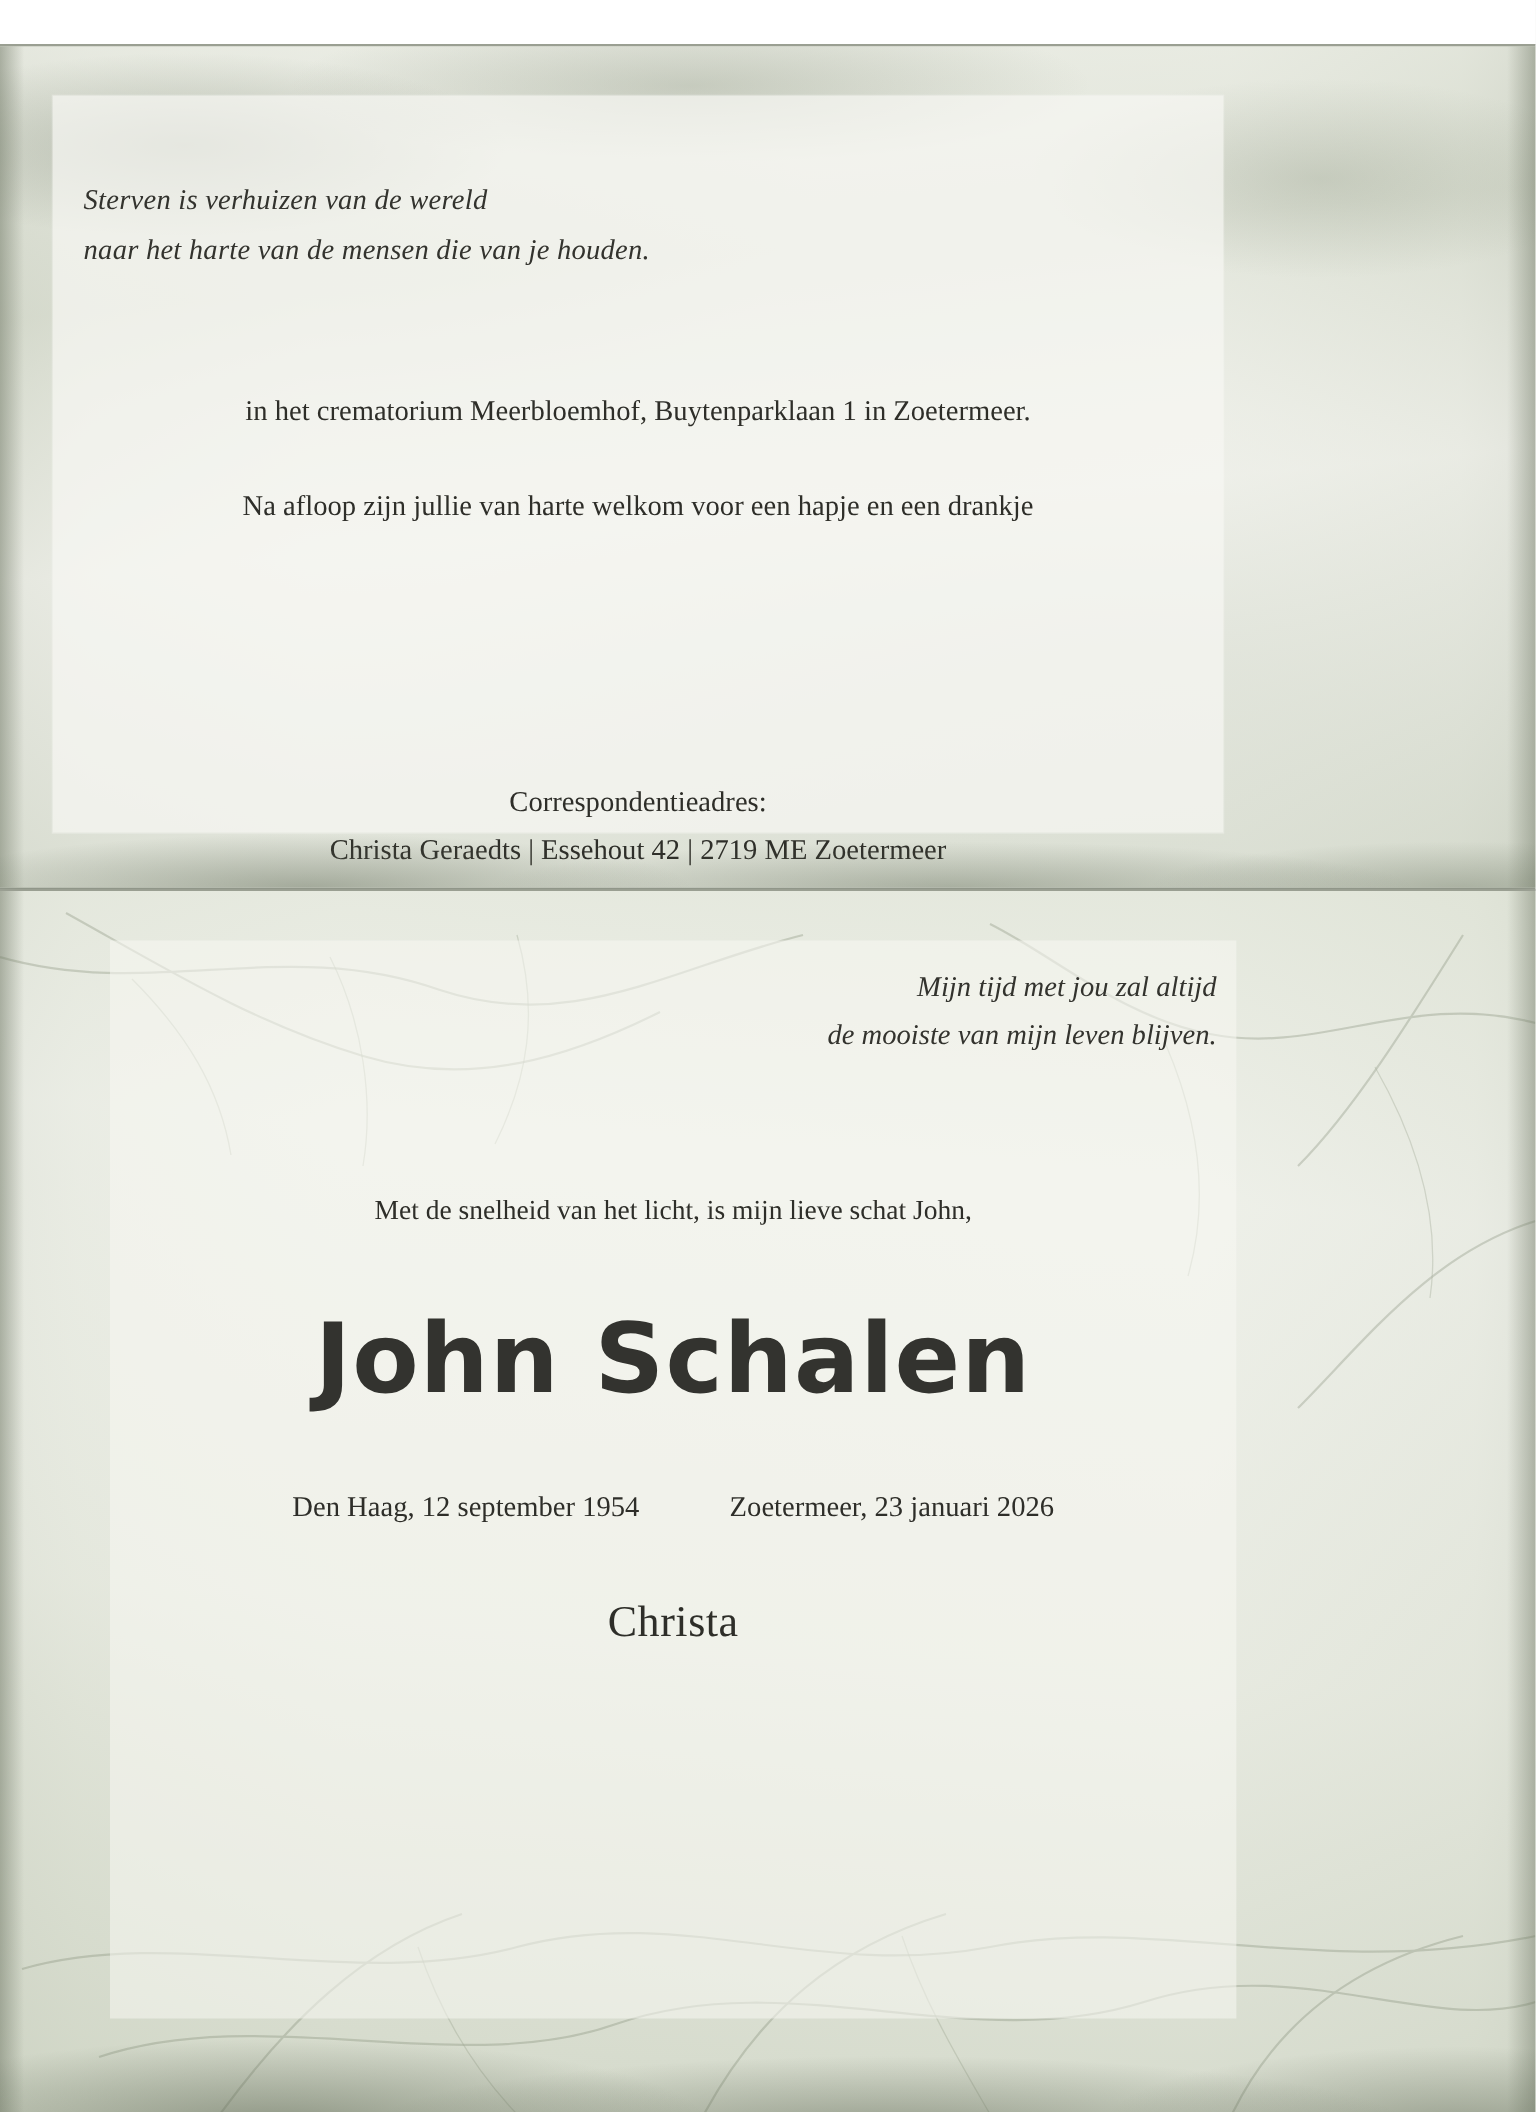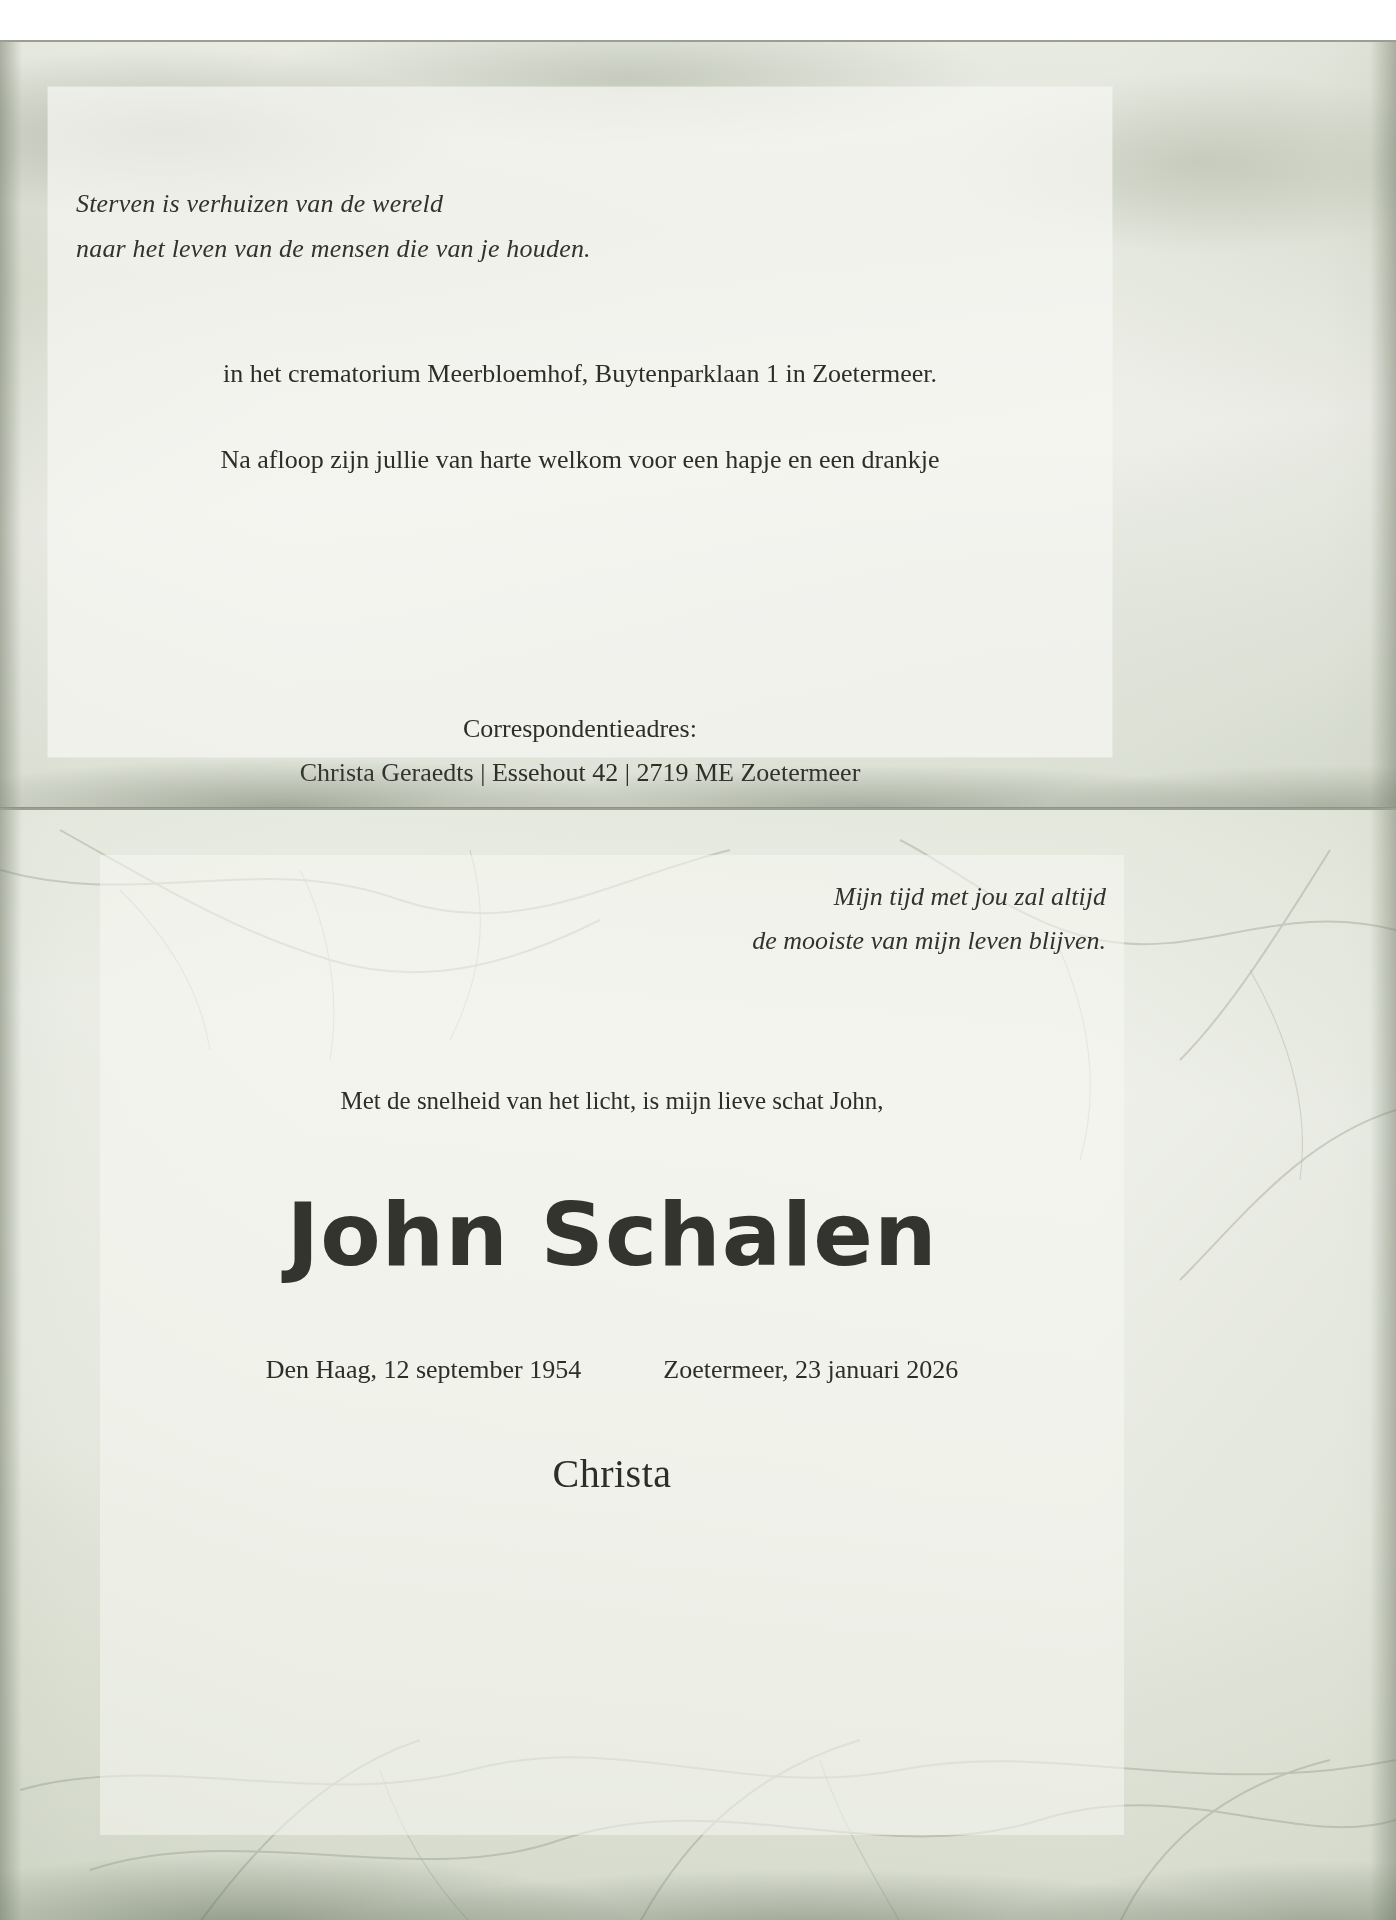--- a/index.html
+++ b/index.html
@@ -73,21 +73,20 @@
 
   .quote-top {
     position: absolute;
     left: 28px;
     top: 72px;
     font-style: italic;
     font-size: 26px;
     line-height: 45px;
     color: #33332e;
     letter-spacing: 0.2px;
-    margin-top: 22px;
   }
 
   .body-top {
     position: absolute;
     left: 0;
     right: 0;
     top: 265px;
     text-align: center;
     font-size: 26px;
     line-height: 43px;
@@ -236,21 +235,21 @@
   <div class="top-strip"></div>
 
   <div class="card-top">
     <div class="edge-left"></div>
     <div class="edge-right"></div>
 
     <div class="inner-top">
 
       <div class="quote-top">
         <div>Sterven is verhuizen van de wereld</div>
-        <div>naar het leven van de mensen die van je houden.</div>
+        <div>naar het harte van de mensen die van je houden.</div>
       </div>
 
       <div class="body-top">
         <div>in het crematorium Meerbloemhof, Buytenparklaan 1 in Zoetermeer.</div>
         <div class="para-gap"></div>
         <div>Na afloop zijn jullie van harte welkom voor een hapje en een drankje</div>
       </div>
 
       <div class="corr">
         <div>Correspondentieadres:</div>

